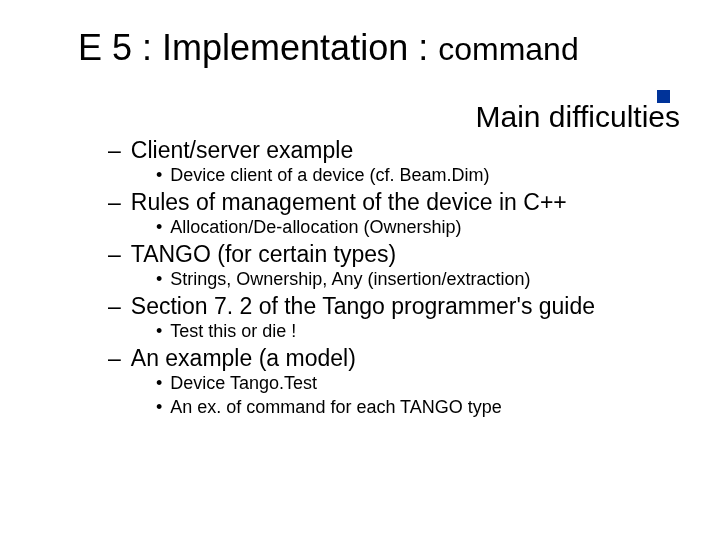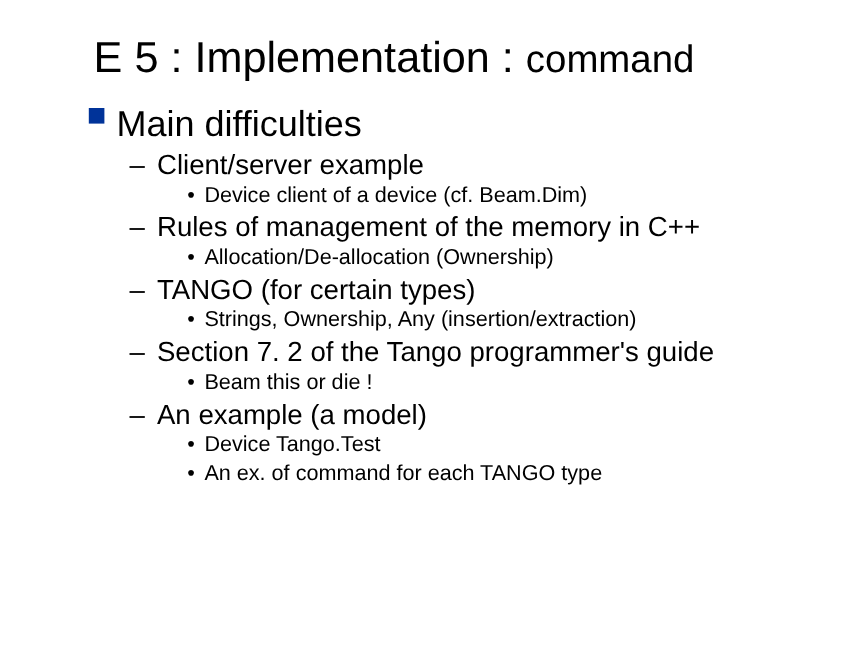--- a/index.html
+++ b/index.html
@@ -24,24 +24,25 @@
     font-weight: 400;
     margin: 0 0 18px 22px;
     line-height: 1.1;
     white-space: nowrap;
   }
   .title .smaller {
     font-size: 32px;
   }
   .l1 {
     display: flex;
-    align-items: flex-start;
+    align-items: flex-end;
     font-size: 30px;
     margin: 6px 0 2px 18px;
     line-height: 1.2;
+    flex-direction: column;
   }
   .l1 .bullet {
     width: 13px;
     height: 13px;
     background: #003399;
     margin-right: 10px;
     flex: 0 0 auto;
     position: relative;
     top: 4px;
   }
@@ -86,21 +87,21 @@
     <span class="dash">–</span>
     <span>Client/server example</span>
   </div>
   <div class="l3">
     <span class="dot">•</span>
     <span>Device client of a device (cf. Beam.Dim)</span>
   </div>
 
   <div class="l2">
     <span class="dash">–</span>
-    <span>Rules of management of the memory in C++</span>
+    <span>Rules of management of the device in C++</span>
   </div>
   <div class="l3">
     <span class="dot">•</span>
     <span>Allocation/De-allocation (Ownership)</span>
   </div>
 
   <div class="l2">
     <span class="dash">–</span>
     <span>TANGO (for certain types)</span>
   </div>
@@ -108,21 +109,21 @@
     <span class="dot">•</span>
     <span>Strings, Ownership, Any (insertion/extraction)</span>
   </div>
 
   <div class="l2">
     <span class="dash">–</span>
     <span>Section 7. 2 of the Tango programmer's guide</span>
   </div>
   <div class="l3">
     <span class="dot">•</span>
-    <span>Beam this or die !</span>
+    <span>Test this or die !</span>
   </div>
 
   <div class="l2">
     <span class="dash">–</span>
     <span>An example (a model)</span>
   </div>
   <div class="l3">
     <span class="dot">•</span>
     <span>Device Tango.Test</span>
   </div>

